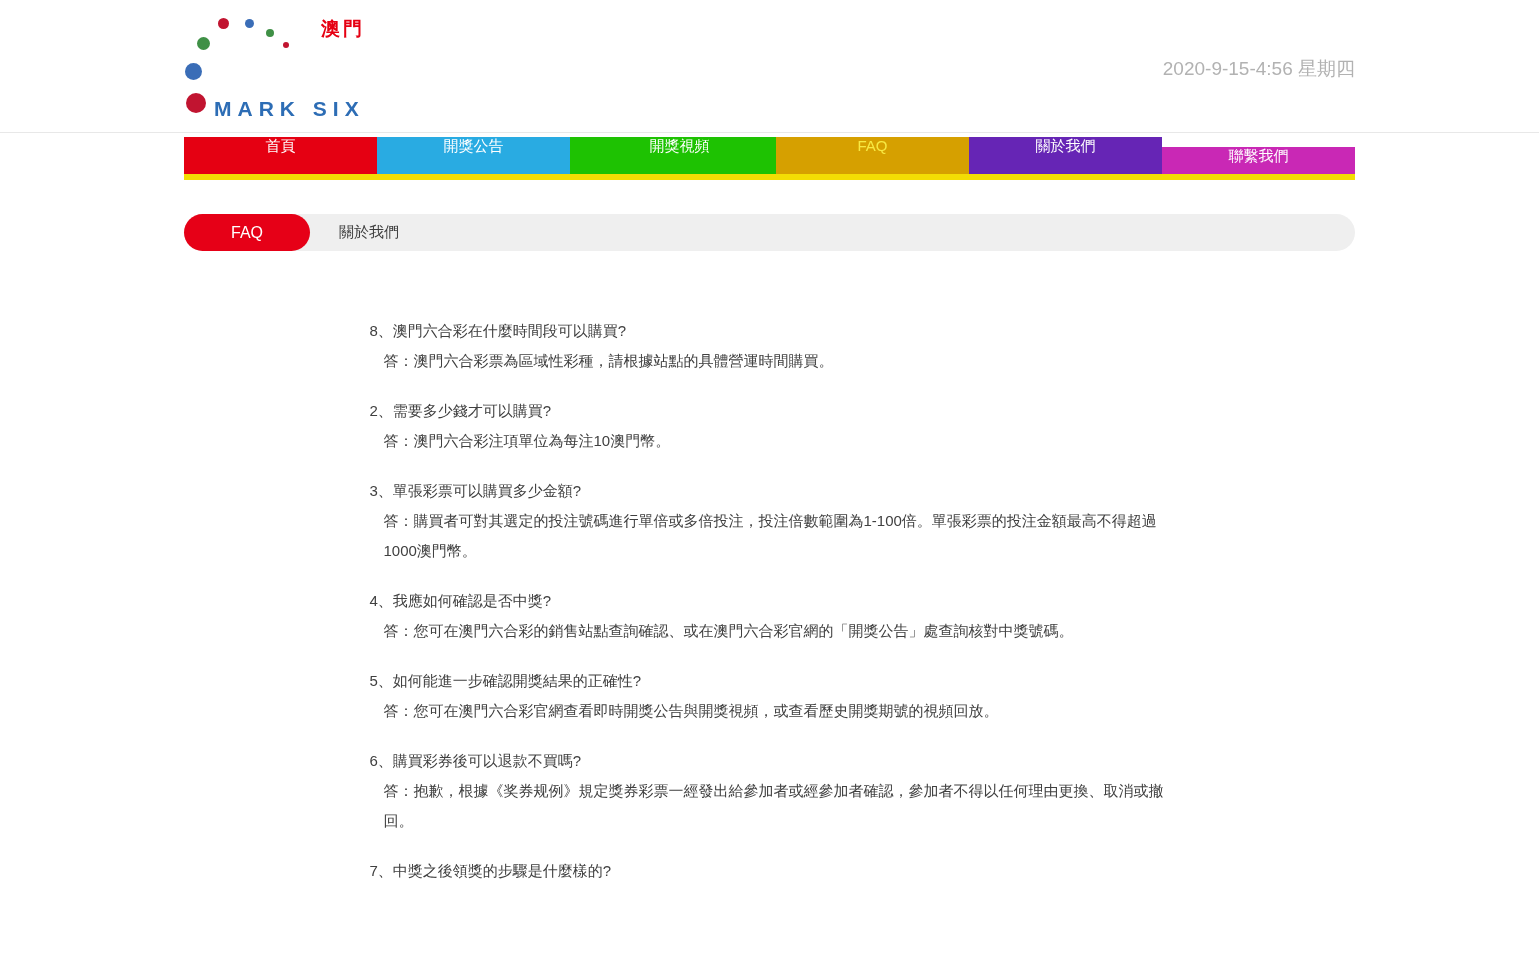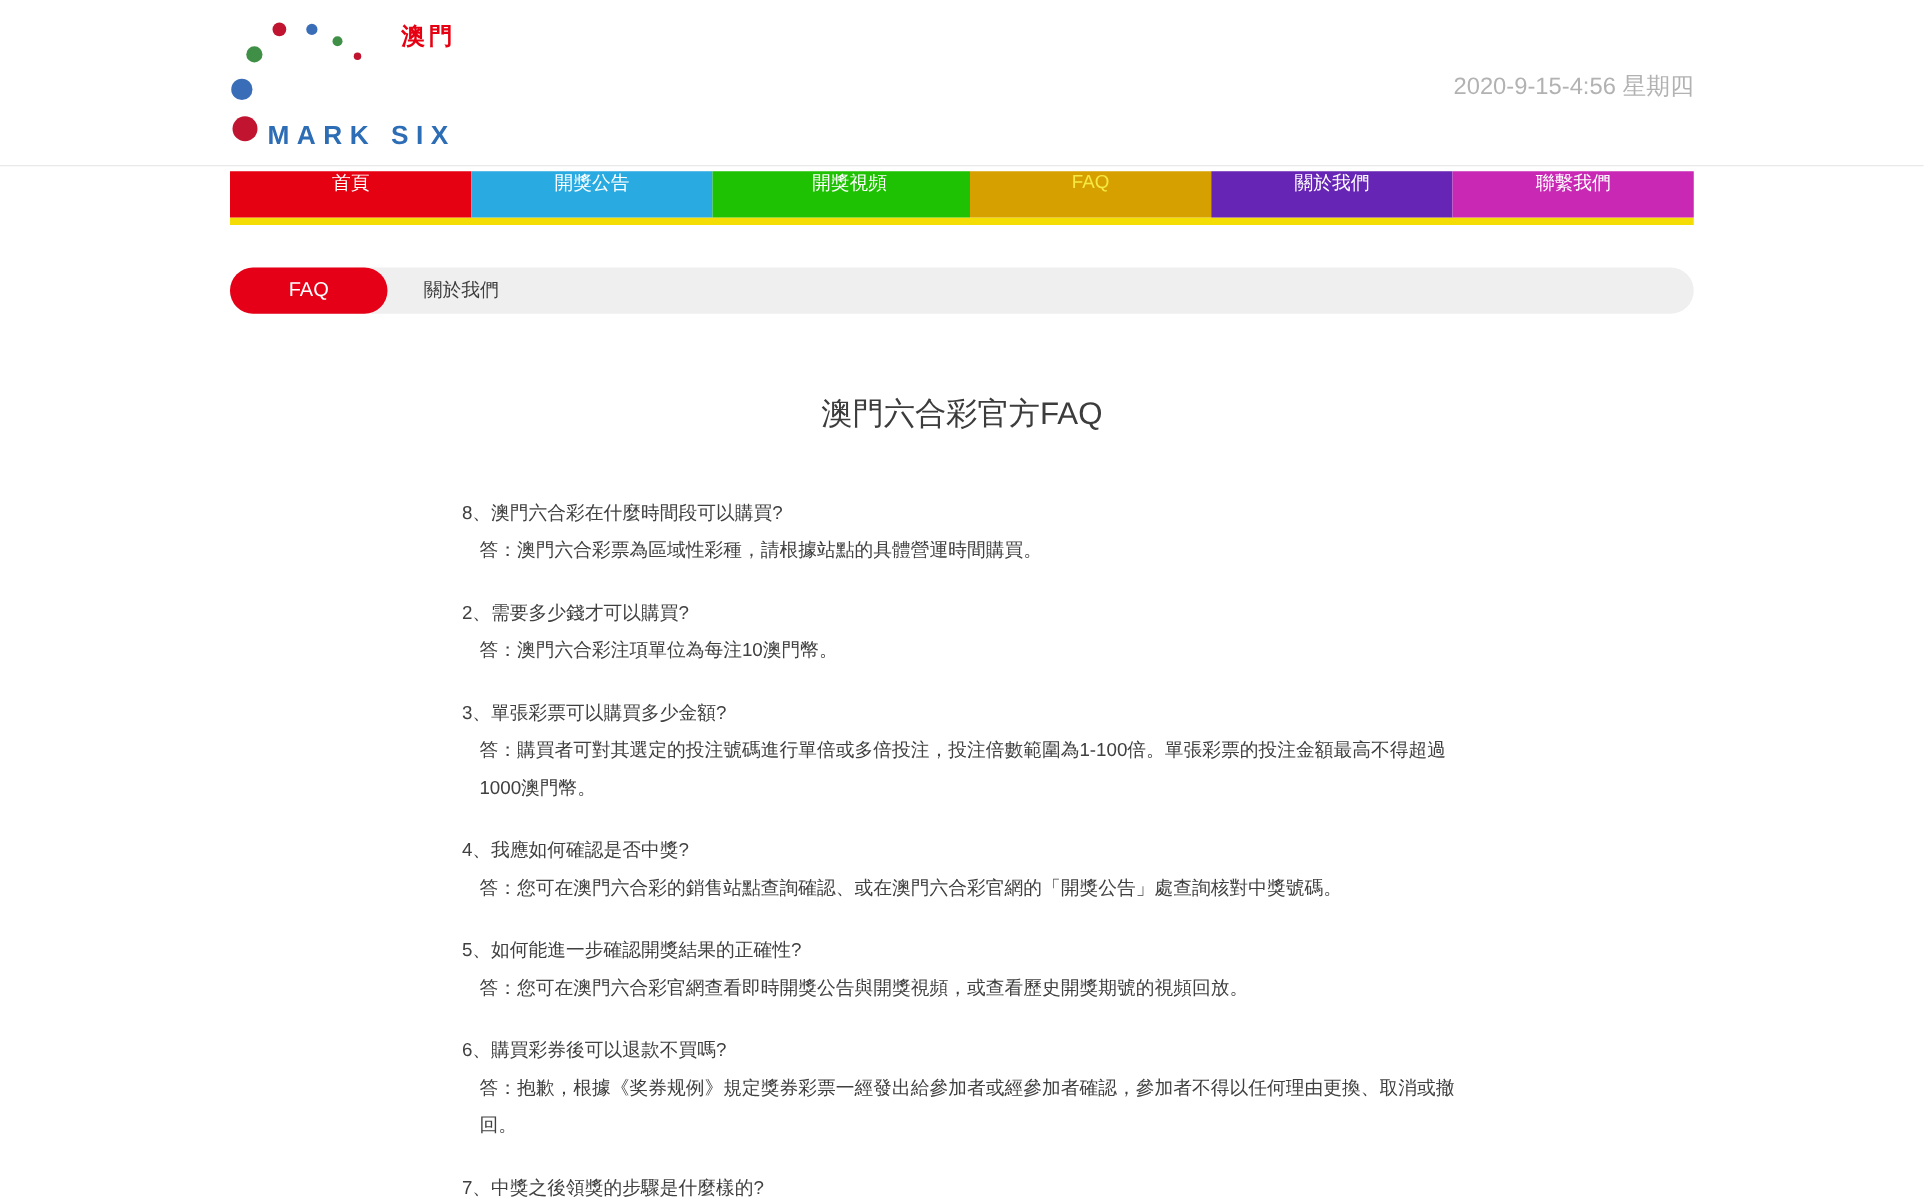--- a/index.html
+++ b/index.html
@@ -102,34 +102,33 @@
         </a>
         <a class="nav-tab" data-interactable="true" style="background-color: rgb(30, 194, 2); padding-left: 13px;">
           <span class="nav-tab-label" data-interactable="false">開獎視頻</span>
         </a>
         <a class="nav-tab active" data-interactable="true" style="background-color: rgb(214, 160, 0);">
           <span class="nav-tab-label" data-interactable="false">FAQ</span>
         </a>
         <a class="nav-tab" data-interactable="true" style="background-color: rgb(102, 37, 181);">
           <span class="nav-tab-label" data-interactable="false">關於我們</span>
         </a>
-        <a class="nav-tab" data-interactable="true" style="background-color: rgb(201, 40, 181);">
+        <a class="nav-tab" data-interactable="true" style="background-color: rgb(201, 40, 181); margin-top: 10px;">
           <span class="nav-tab-label" data-interactable="false">聯繫我們</span>
         </a>
       </div>
     <div class="nav-underline" data-interactable="false"></div>
   </nav>
 
   <div class="subnav" data-interactable="false">
     <a class="subnav-pill" data-interactable="true">FAQ</a>
     <a class="subnav-link" data-interactable="true">關於我們</a>
   </div>
 
   <main class="content" data-interactable="false">
-    <h1 class="page-title" data-interactable="false">澳門六合彩官方FAQ</h1>
     <div class="faq-list" id="faq-list" data-interactable="false">
         <section class="faq-item" data-interactable="false">
     <div class="faq-q" data-interactable="false">8、澳門六合彩在什麼時間段可以購買?</div>
     <div class="faq-a" data-interactable="false">答：澳門六合彩票為區域性彩種，請根據站點的具體營運時間購買。</div>
   </section>
         <section class="faq-item" data-interactable="false">
     <div class="faq-q" data-interactable="false">2、需要多少錢才可以購買?</div>
     <div class="faq-a" data-interactable="false">答：澳門六合彩注項單位為每注10澳門幣。</div>
   </section>
         <section class="faq-item" data-interactable="false">

